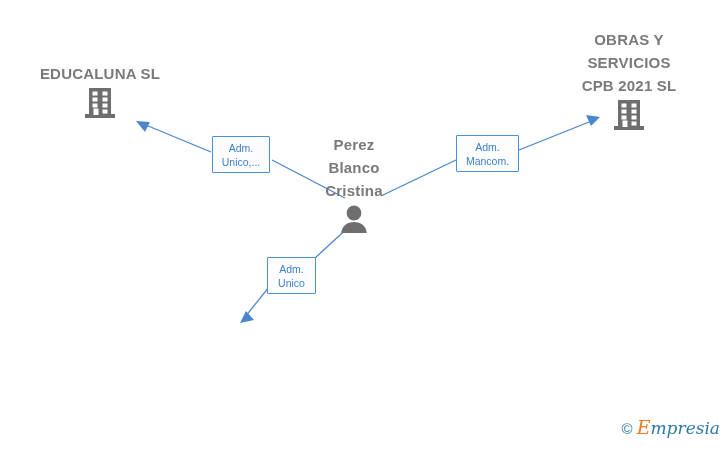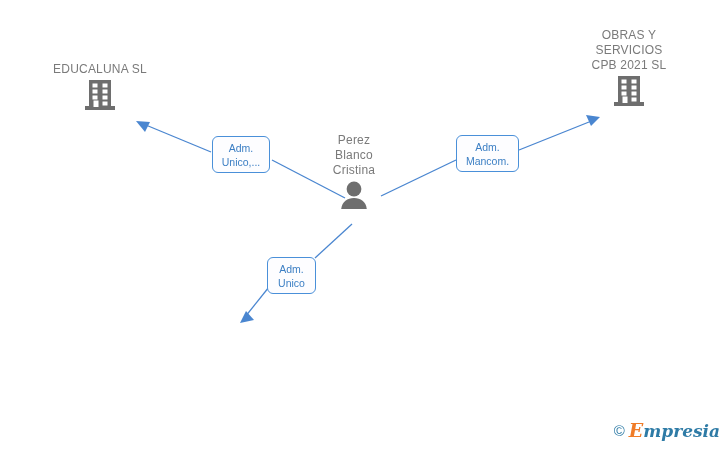--- a/index.html
+++ b/index.html
@@ -28,41 +28,41 @@
 
   
   .node {
     position: absolute;
     width: 140px;
     margin-left: -70px;
     text-align: center;
     z-index: 3;
   }
   .node-label {
-    font-size: 12px;
-    line-height: 15px;
+    font-size: 15px;
+    line-height: 23px;
     color: #7a7a7a;
     letter-spacing: 0.2px;
     white-space: pre-line;
-    font-weight: normal;
+    font-weight: bold;
   }
   .node-label.below {
     margin-top: 2px;
   }
   .node-icon {
     display: block;
     margin: 0 auto;
   }
 
   
   .rel-box {
     position: absolute;
     box-sizing: border-box;
     border: 1px solid #4a90d9;
-    border-radius: 6px;
+    border-radius: 1px;
     background: #fdfdff;
     color: #3c7fc4;
     font-size: 10.5px;
     line-height: 14px;
     text-align: center;
     padding: 4px 5px 13px 5px;
     white-space: pre-line;
     z-index: 4;
   }
 
@@ -79,23 +79,22 @@
   }
   #watermark .copy {
     color: #2e7ba6;
     font-size: 15px;
     line-height: 15px;
   }
   #watermark .brand {
     font-family: "DejaVu Serif", serif;
     font-style: italic;
     font-size: 17px;
-    line-height: 18px;
+    line-height: 23px;
     color: #2e7ba6;
-    font-weight: bold;
   }
   #watermark .brand .cap {
     color: #f07c28;
     font-size: 19px;
   }
 </style>
 </head>
 <body>
 
 <div id="graph-canvas">

